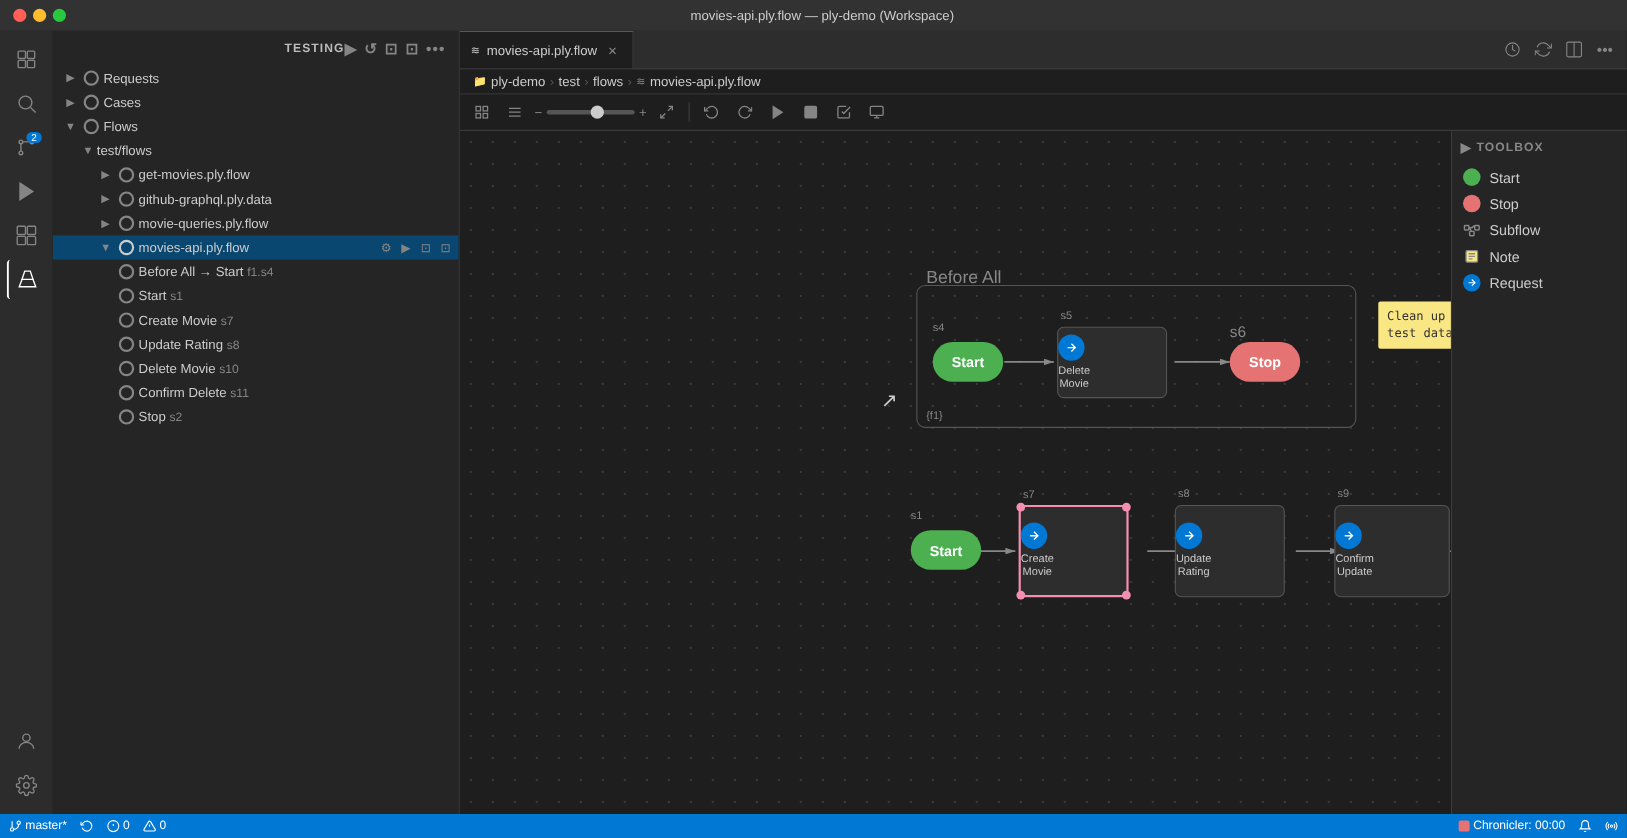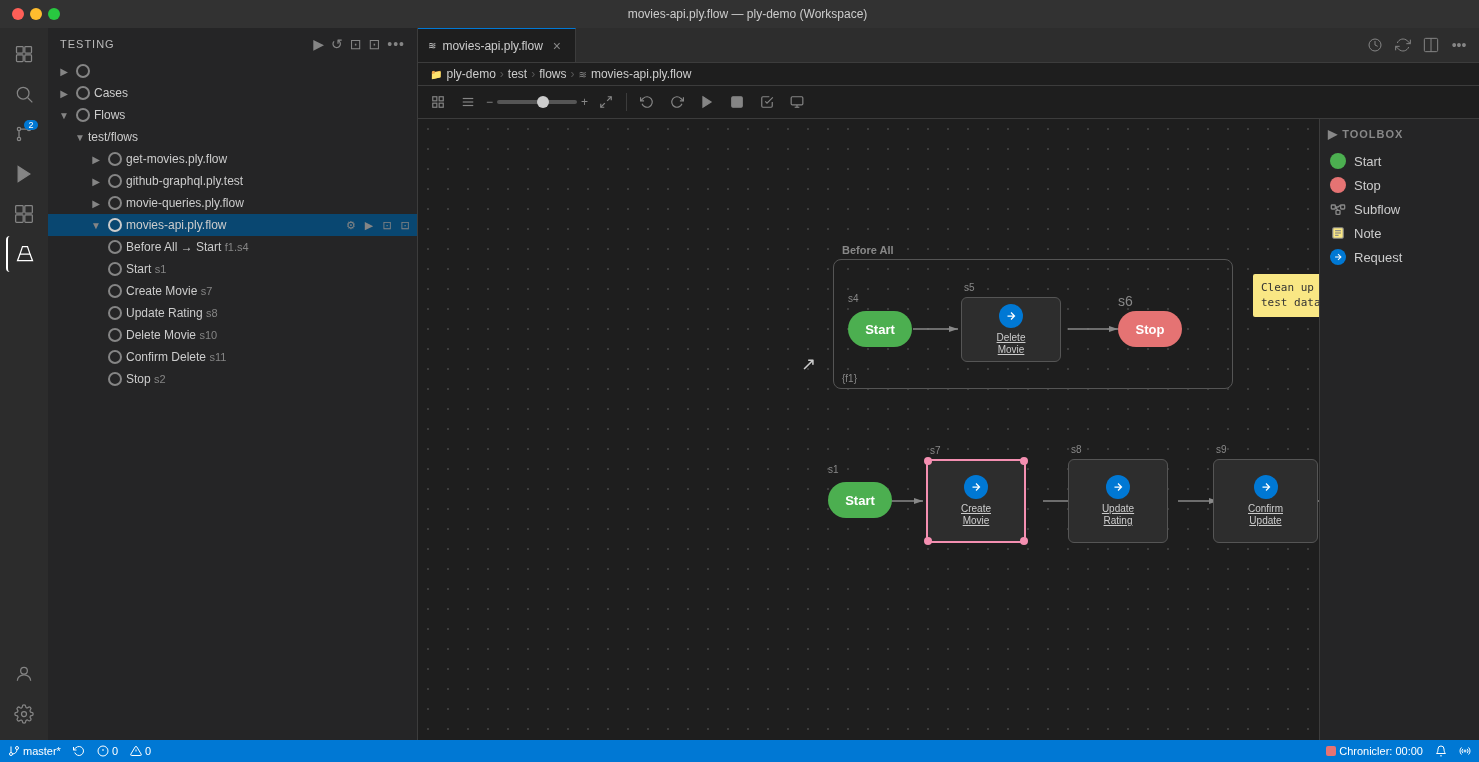--- a/index.html
+++ b/index.html
@@ -97,27 +97,27 @@
       width: 370px;
       background: #252526;
       display: flex;
       flex-direction: column;
       flex-shrink: 0;
       border-right: 1px solid #3c3c3c;
     }
     .sidebar-header {
       padding: 8px 12px;
       font-size: 11px;
-      font-weight: 400;
+      font-weight: 700;
       letter-spacing: 1px;
       color: #bbbbbb;
       text-transform: uppercase;
       display: flex;
       align-items: center;
-      justify-content: space-between;
+      justify-content: flex-end;
     }
     .sidebar-header-icons {
       display: flex;
       gap: 6px;
     }
     .sidebar-header-icon {
       color: #858585;
       cursor: pointer;
       font-size: 14px;
     }
@@ -344,26 +344,25 @@
     }
 
     
     .flow-node {
       position: absolute;
       background: #2d2d2d;
       border: 1px solid #555;
       border-radius: 6px;
       display: flex;
       flex-direction: column;
-      align-items: center;
+      align-items: flex-start;
       justify-content: center;
       font-size: 11px;
       color: #cccccc;
       text-align: center;
-      text-decoration: underline;
     }
     .flow-node .node-icon {
       width: 24px; height: 24px;
       border-radius: 50%;
       background: #0078d4;
       display: flex; align-items: center; justify-content: center;
       color: white;
       font-size: 12px;
       margin-bottom: 4px;
     }
@@ -398,23 +397,22 @@
     .flow-group {
       position: absolute;
       border: 1px solid #555;
       border-radius: 8px;
       background: transparent;
     }
     .flow-group-label {
       position: absolute;
       top: -16px;
       left: 8px;
-      font-size: 11px;
+      font-size: 16px;
       color: #888;
-      font-weight: bold;
     }
 
     
     .flow-svg {
       position: absolute;
       top: 0; left: 0;
       width: 100%; height: 100%;
       pointer-events: none;
     }
 
@@ -541,20 +539,21 @@
         <span class="sidebar-header-icon">⊡</span>
         <span class="sidebar-header-icon">•••</span>
       </div>
     </div>
     <div class="sidebar-tree">
 
       <div class="tree-item">
         <span class="tree-indent" style="width:8px"></span>
         <span class="tree-arrow">▶</span>
         <span class="tree-circle"></span>
+        <span class="tree-label">Requests</span>
       </div>
 
       <div class="tree-item">
         <span class="tree-indent" style="width:8px"></span>
         <span class="tree-arrow">▶</span>
         <span class="tree-circle"></span>
         <span class="tree-label">Cases</span>
       </div>
 
       <div class="tree-item">
@@ -574,21 +573,21 @@
         <span class="tree-indent" style="width:40px"></span>
         <span class="tree-arrow">▶</span>
         <span class="tree-circle"></span>
         <span class="tree-label">get-movies.ply.flow</span>
       </div>
 
       <div class="tree-item">
         <span class="tree-indent" style="width:40px"></span>
         <span class="tree-arrow">▶</span>
         <span class="tree-circle"></span>
-        <span class="tree-label">github-graphql.ply.test</span>
+        <span class="tree-label">github-graphql.ply.data</span>
       </div>
 
       <div class="tree-item">
         <span class="tree-indent" style="width:40px"></span>
         <span class="tree-arrow">▶</span>
         <span class="tree-circle"></span>
         <span class="tree-label">movie-queries.ply.flow</span>
       </div>
 
       <div class="tree-item selected">

